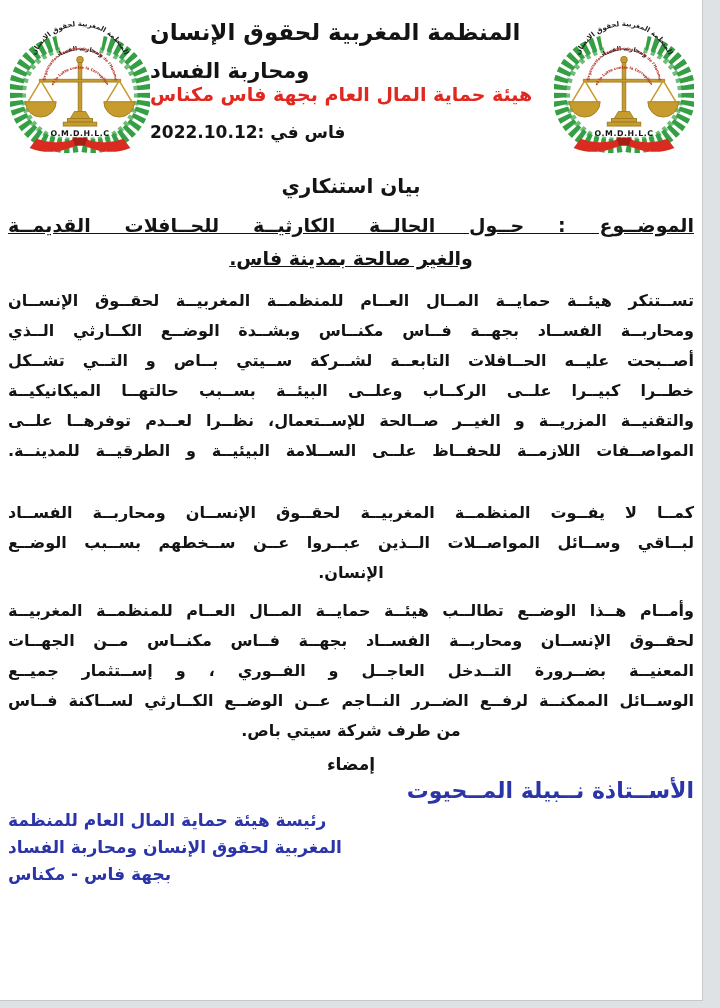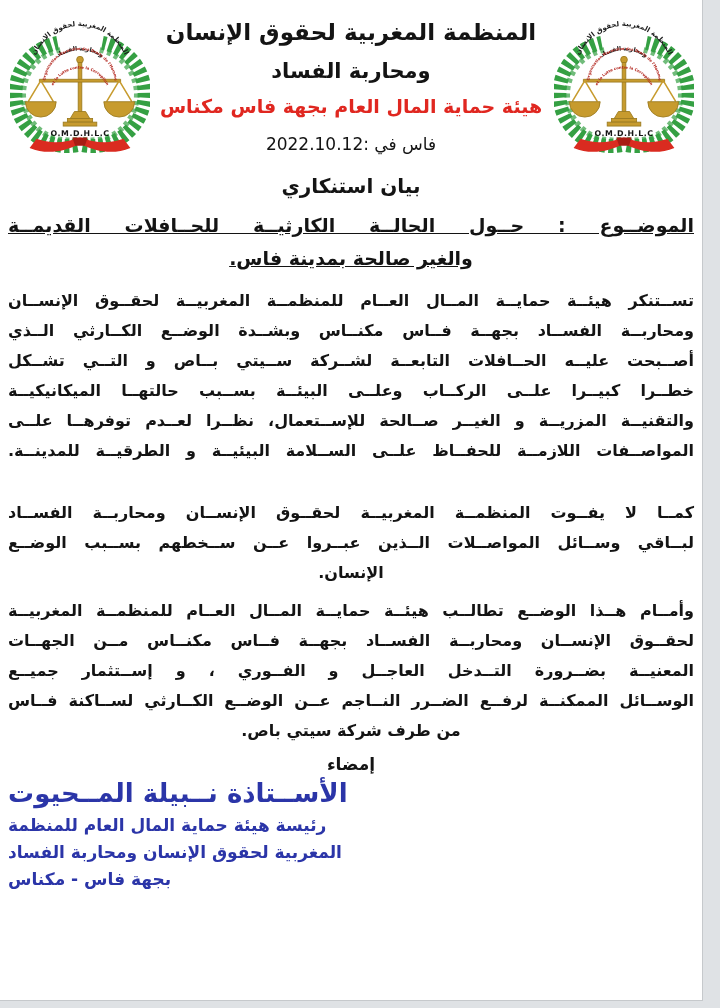--- a/index.html
+++ b/index.html
@@ -17,37 +17,37 @@
     border-right:1px solid #c6c9cc;
     border-bottom:1px solid #c6c9cc;
     box-sizing:border-box;
     padding:6px 8px 0 8px;
     direction:rtl;
     color:#141414;
   }
   .doc-header{display:flex;align-items:flex-start;}
   .logo-box{width:142px;flex:0 0 142px;padding-top:6px;}
   .logo-box svg{display:block;width:140px;height:150px;}
-  .header-center{flex:1;text-align:center;padding-top:12px;}
+  .header-center{flex:1;text-align:left;padding-top:12px;}
   .title1{font-size:23px;font-weight:bold;line-height:1.25;}
   .title2{font-size:21px;font-weight:bold;margin-top:12px;}
-  .subtitle-red{font-size:19px;font-weight:bold;color:#e02720;margin-top:12px;}
-  .date-line{font-size:17px;font-weight:normal;margin-top:17px;}
+  .subtitle-red{font-size:19px;font-weight:bold;color:#e02720;margin-top:0;}
+  .date-line{font-size:17px;font-weight:bold;margin-top:17px;}
   .statement-type{text-align:center;font-size:20px;font-weight:bold;margin-top:12px;letter-spacing:1px;}
   .subject{margin-top:10px;font-weight:bold;font-size:19px;text-decoration:underline;}
   .subject-l1{text-align:justify;text-align-last:justify;line-height:34px;}
   .subject-l2{text-align:center;line-height:32px;}
   .para{font-weight:bold;font-size:16px;}
   .para .line{text-align:justify;text-align-last:justify;line-height:30px;white-space:nowrap;}
   .para .line.last-center{text-align:center;text-align-last:center;white-space:normal;}
   .p1{margin-top:12px;}
   .p2{margin-top:32px;}
   .p3{margin-top:8px;}
   .sig-label{text-align:center;font-size:17px;font-weight:bold;margin-top:8px;}
-  .sig-name{text-align:left;font-size:26px;font-weight:bold;color:#2b35a8;margin-top:4px;}
+  .sig-name{text-align:right;font-size:22px;font-weight:bold;color:#2b35a8;margin-top:4px;}
   .sig-role{text-align:left;font-size:17px;font-weight:bold;color:#2b35a8;line-height:27px;}
   .sig-role.first{margin-top:4px;}
 </style>
 </head>
 <body>
 
 <div class="page">
 
   <div class="doc-header">
 

